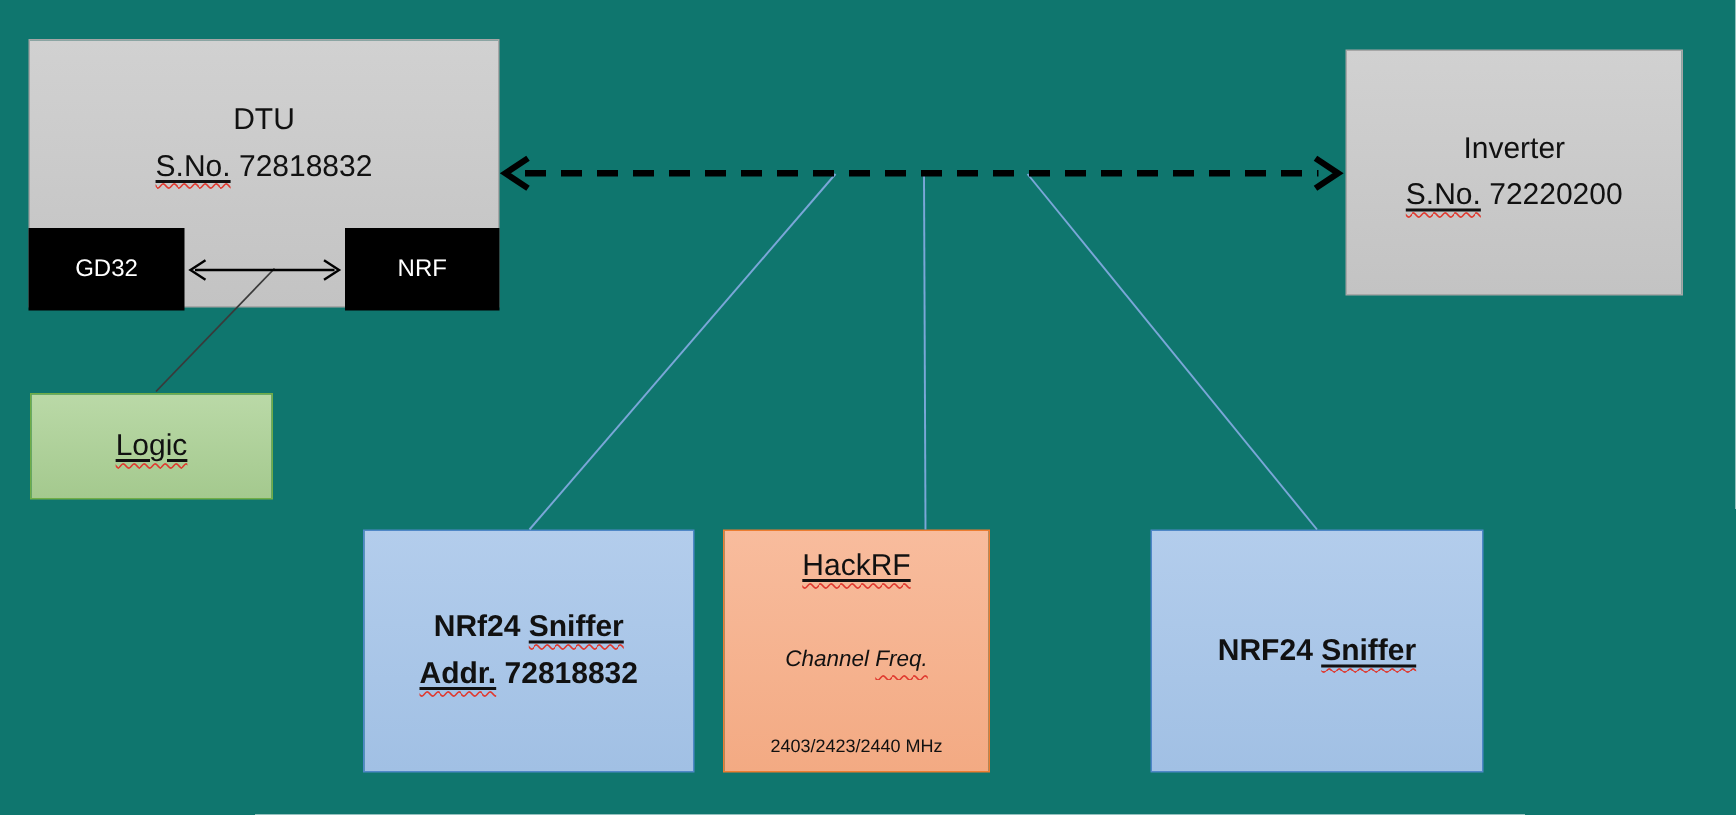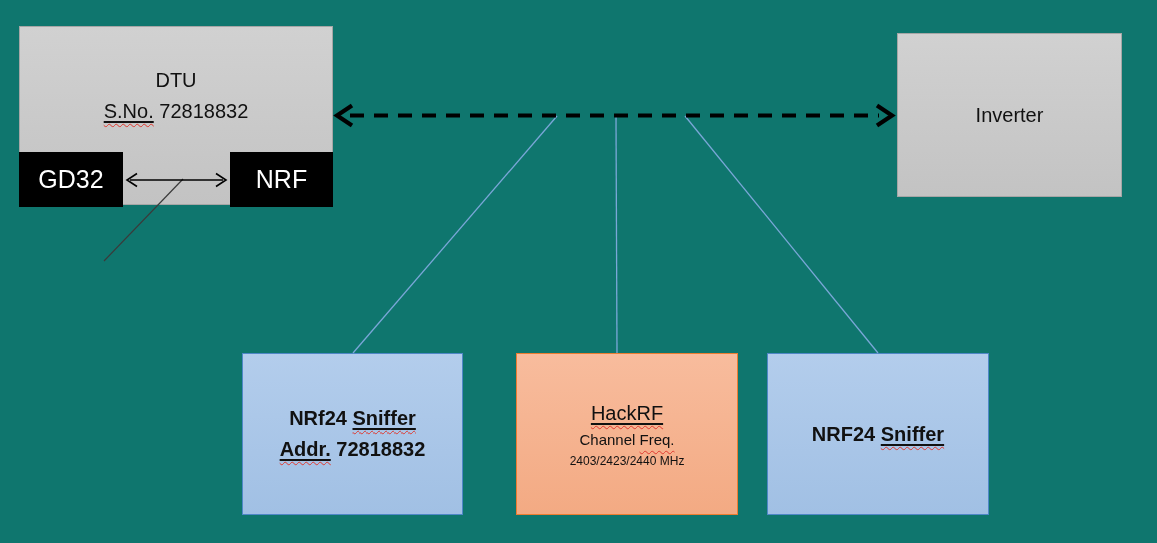--- a/index.html
+++ b/index.html
@@ -28,21 +28,21 @@
     border: 1px solid #a6a6a6;
   }
   .chip {
     position: absolute;
     box-sizing: border-box;
     background: #000000;
     color: #ffffff;
     display: flex;
     align-items: center;
     justify-content: center;
-    font-size: 25px;
+    font-size: 16px;
   }
   .green {
     background: linear-gradient(#bad9a7, #a4c98e);
     border: 1.5px solid #70ad47;
   }
   .blue {
     background: linear-gradient(#b3cdec, #a1c0e4);
     border: 1.5px solid #4f87c7;
     font-weight: bold;
   }
@@ -54,21 +54,21 @@
     text-decoration: underline;
     text-decoration-thickness: 1.5px;
     text-decoration-color: #111111;
     text-underline-offset: 3px;
   }
   .sq {
     text-decoration: underline wavy #e0392f;
     text-decoration-thickness: 1px;
     text-underline-offset: 5px;
   }
-  .small { font-size: 15px; line-height: 1.5; }
+  .small { font-size: 15px; line-height: 1.5; font-style: italic; }
   .mid   { font-size: 12px; line-height: 1.5; }
   .overlay {
     position: absolute;
     inset: 0;
     pointer-events: none;
   }
 </style>
 </head>
 <body>
 
@@ -82,37 +82,46 @@
     </div>
   </div>
 
   <div class="chip" style="left:19px; top:152px; width:104px; height:55px;">
     <span>GD32</span>
   </div>
   <div class="chip" style="left:230px; top:152px; width:103px; height:55px;">
     <span>NRF</span>
   </div>
 
+  <div class="box green" style="left:20px; top:262px; width:162px; height:71px;">
+    <div>
+      <span class="ul"><span class="sq">Logic</span></span>
+    </div>
+  </div>
 
   <div class="box gray" style="left:897px; top:33px; width:225px; height:164px;">
     <div>Inverter</div>
+    <div>
+      <span class="ul"><span class="sq">S.No.</span></span>
+      <span>72220200</span>
+    </div>
   </div>
 
   <div class="box blue" style="left:242px; top:353px; width:221px; height:162px;">
     <div>
       <span>NRf24</span>
       <span class="ul"><span class="sq">Sniffer</span></span>
     </div>
     <div>
       <span class="ul"><span class="sq">Addr.</span></span>
       <span>72818832</span>
     </div>
   </div>
 
-  <div class="box orange" style="left:516px; top:353px; width:222px; height:162px;">
+  <div class="box orange" style="left:482px; top:353px; width:178px; height:162px;gap:36px;">
     <div>
       <span class="ul"><span class="sq">HackRF</span></span>
     </div>
     <div class="small">
       <span>Channel</span>
       <span class="sq">Freq.</span>
     </div>
     <div class="mid">2403/2423/2440 MHz</div>
   </div>
 

